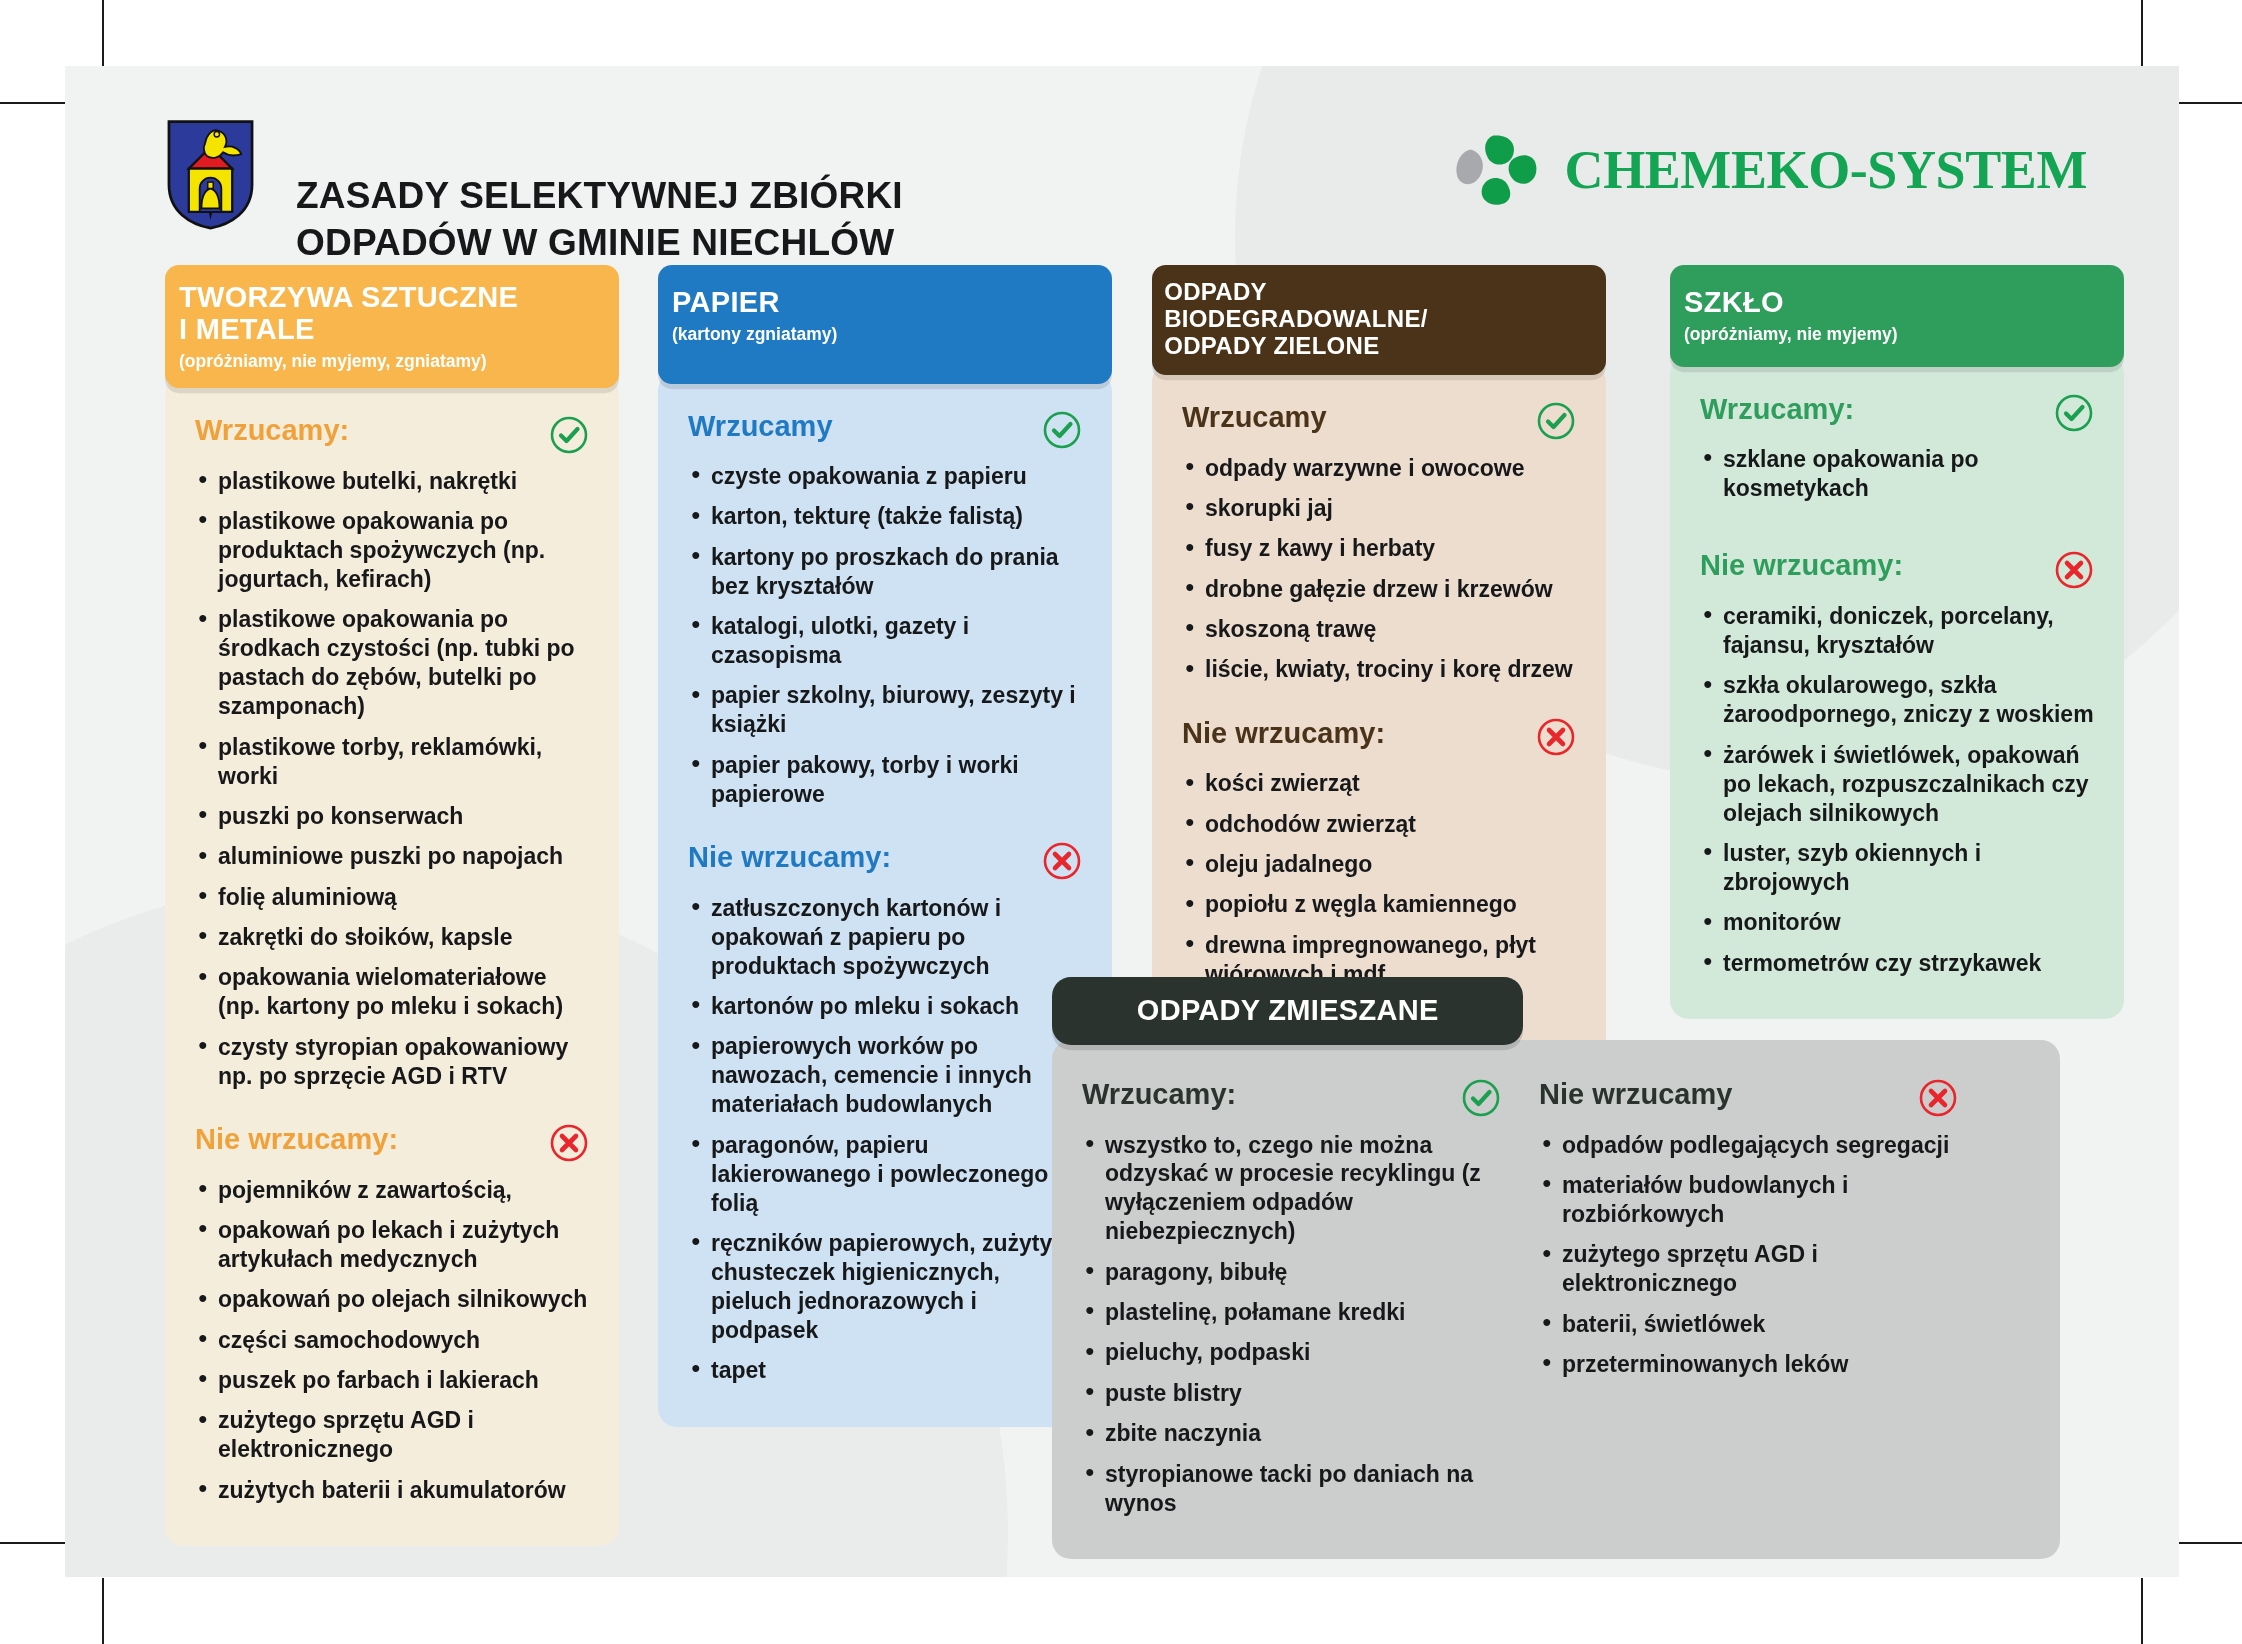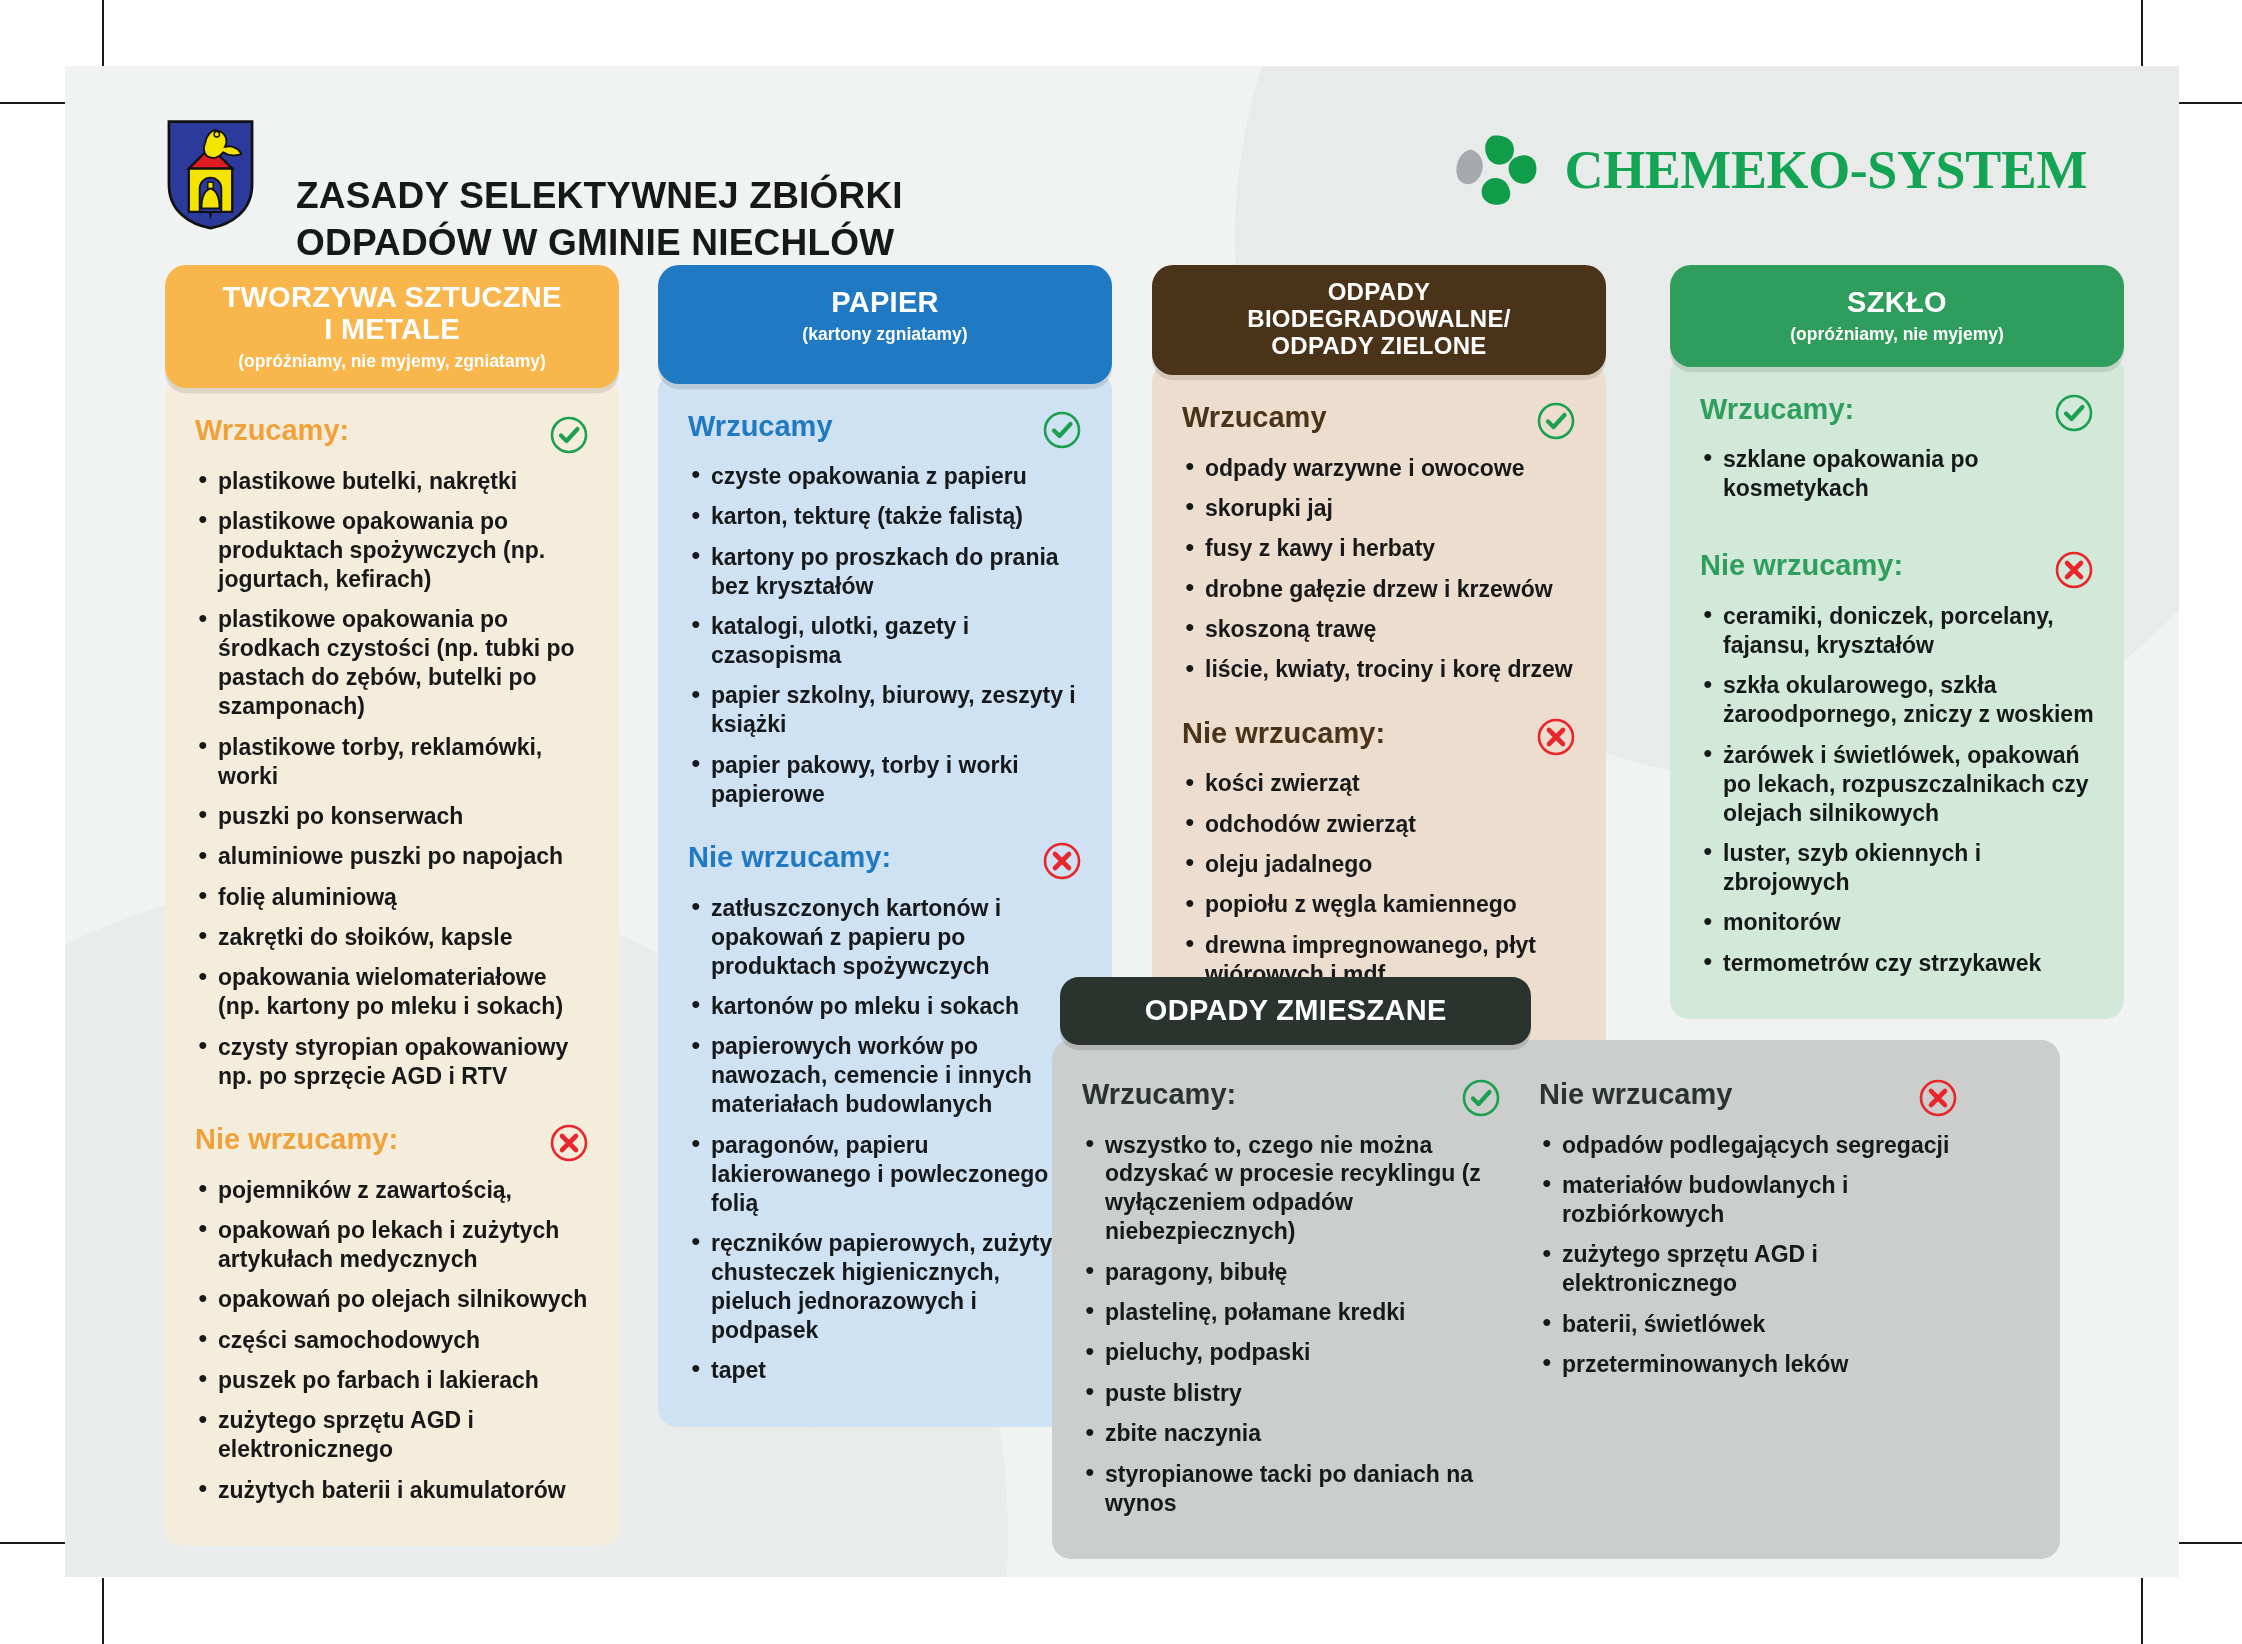--- a/index.html
+++ b/index.html
@@ -57,22 +57,22 @@
 
   
   #cols{position:absolute;left:100px;top:199px;width:1932px;}
   .col{position:absolute;top:0;width:454px;}
   .col.c1{left:0;}
   .col.c2{left:493px;}
   .col.c3{left:987px;}
   .col.c4{left:1505px;}
 
   .cat-head{
-    border-radius:21px;
-    color:#fff;text-align:center;
+    border-radius:14px;
+    color:#fff;
     padding:15.7px 14px 17.5px;
     box-shadow:0 5.2px 0 rgba(0,0,0,.10);
     position:relative;z-index:2;
   }
   .cat-head .t{
     font-size:29px;font-weight:800;line-height:1.12;letter-spacing:0.3px;
   }
   .cat-head .sub{
     font-size:17.5px;font-weight:700;margin-top:5.2px;line-height:1.15;
   }
@@ -109,21 +109,20 @@
   
   .badge{width:40px;height:40px;flex:0 0 40px;margin-top:-1.7px;}
 
   
   #mixed-head{
     position:absolute;left:987px;top:911px;width:454px;
     border-radius:19px;background:#2a332d;color:#fff;
     text-align:center;padding:16.6px 8.7px 18.3px;
     box-shadow:0 5.2px 0 rgba(0,0,0,.12);
     z-index:3;
-    margin-left:8px;
   }
   #mixed-head .t{font-size:29px;font-weight:800;letter-spacing:0.3px;}
 
   #mixed-panel{
     position:absolute;left:987px;top:974px;width:948px;
     background:#cbcecd;border-radius:19px;
     padding:40px 30px 30px;
     display:flex;gap:38px;
   }
   #mixed-panel .half{width:419px;}

